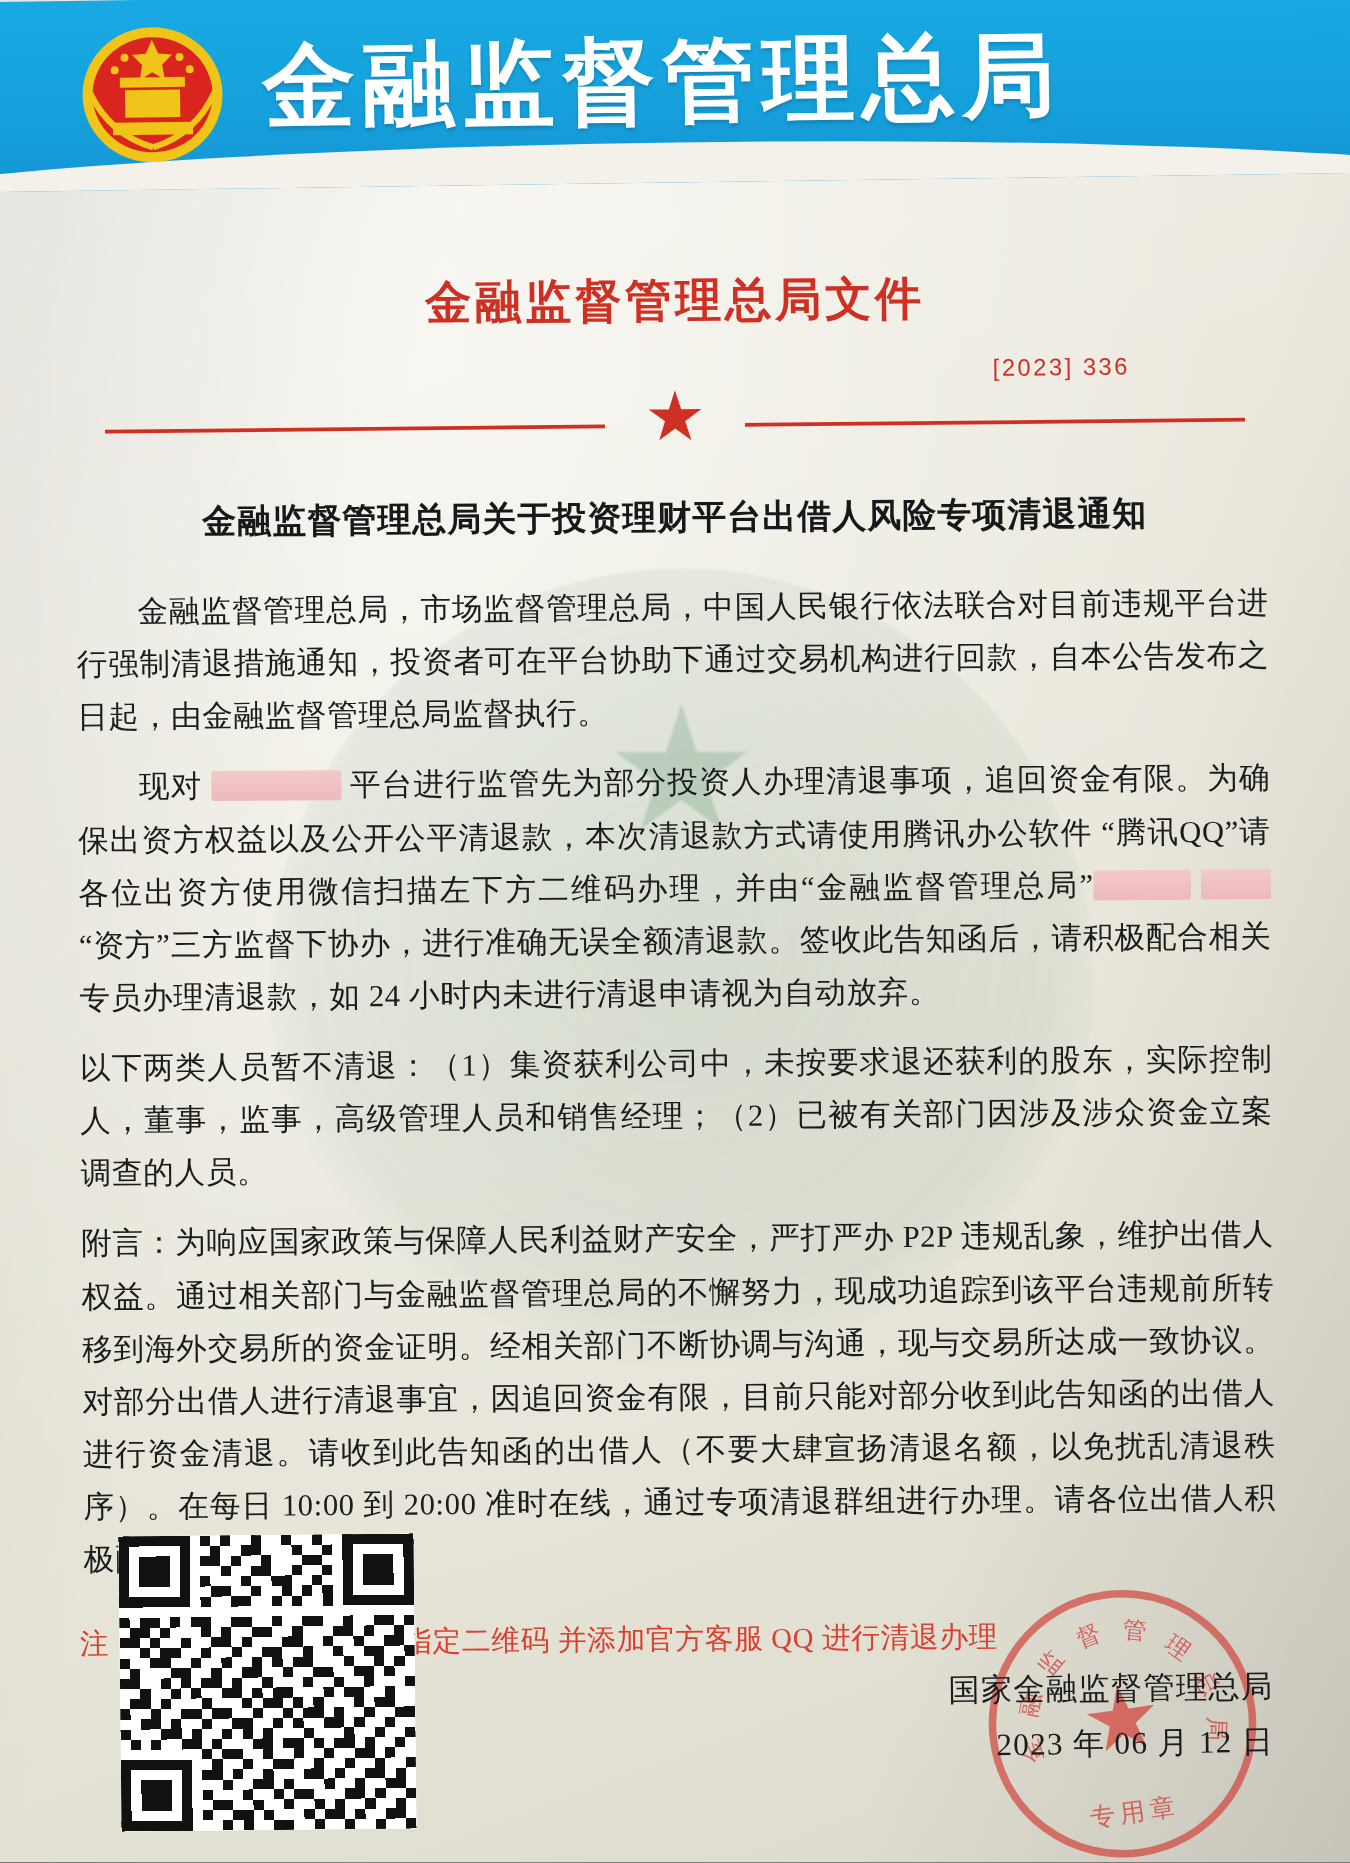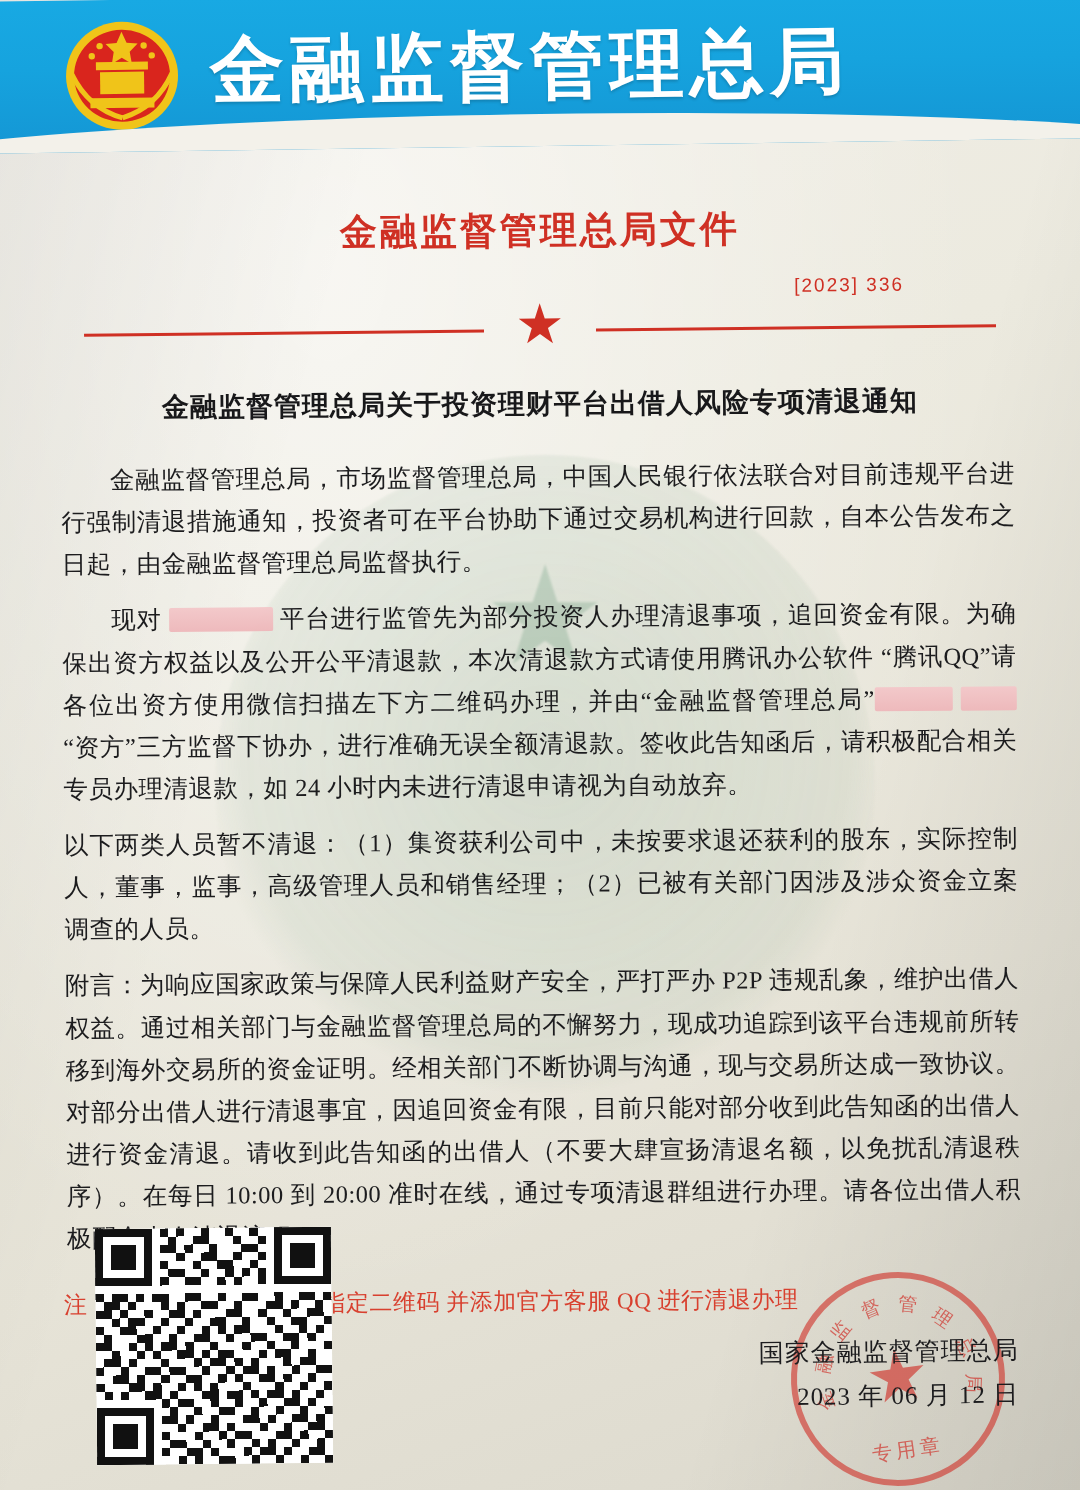--- a/index.html
+++ b/index.html
@@ -99,21 +99,21 @@
     transform: translateX(-50%);
     color: rgba(110,155,125,0.30);
     font-size: 120px;
     line-height: 1;
   }
 
   
   .doc {
     position: absolute;
     left: 0;
-    top: 150px;
+    top: 160px;
     width: 1080px;
     padding: 0 56px;
     box-sizing: border-box;
   }
   .doc-head {
     text-align: center;
     color: #cf3024;
     font-family: "Liberation Serif", serif;
     font-weight: 700;
     font-size: 37px;

